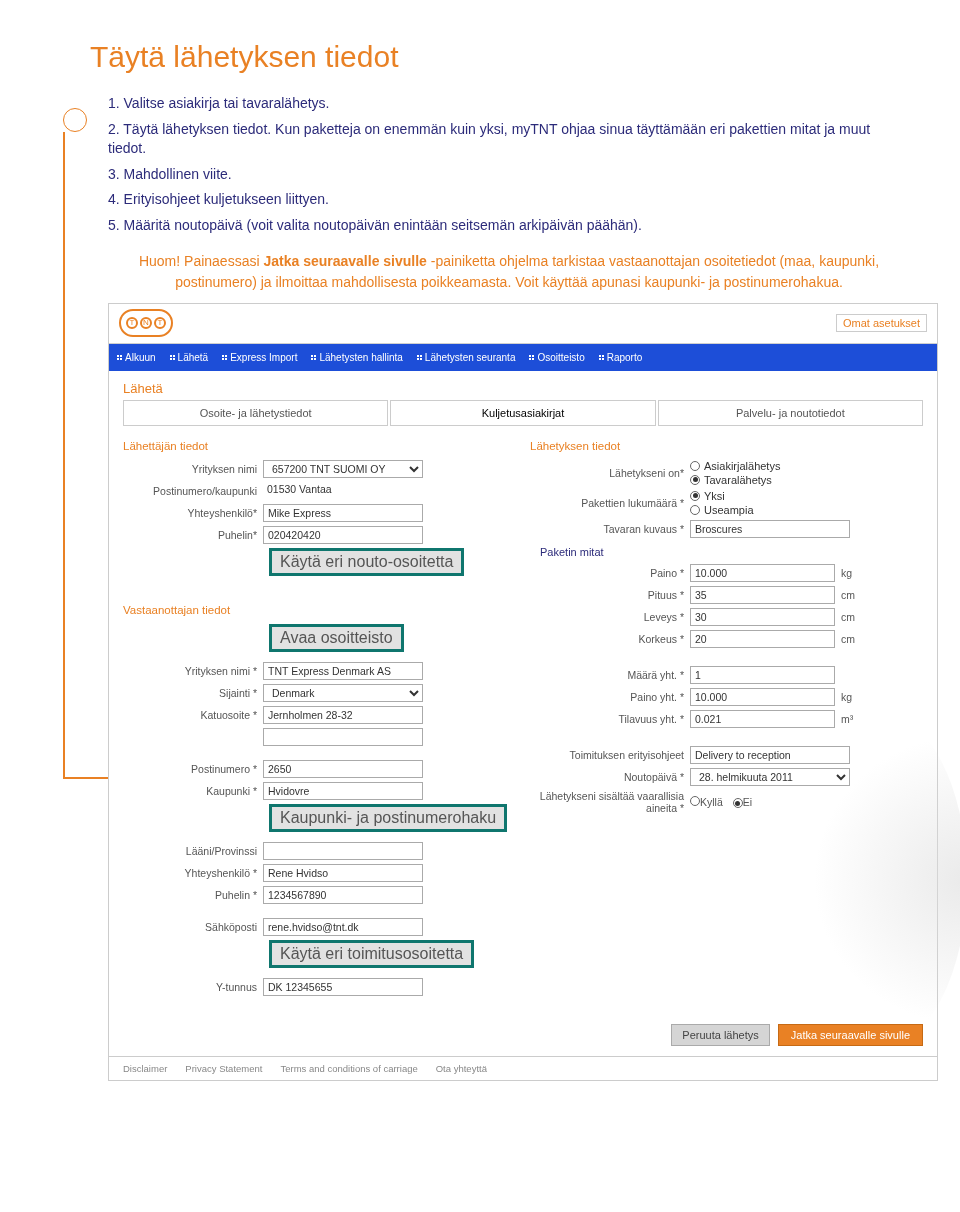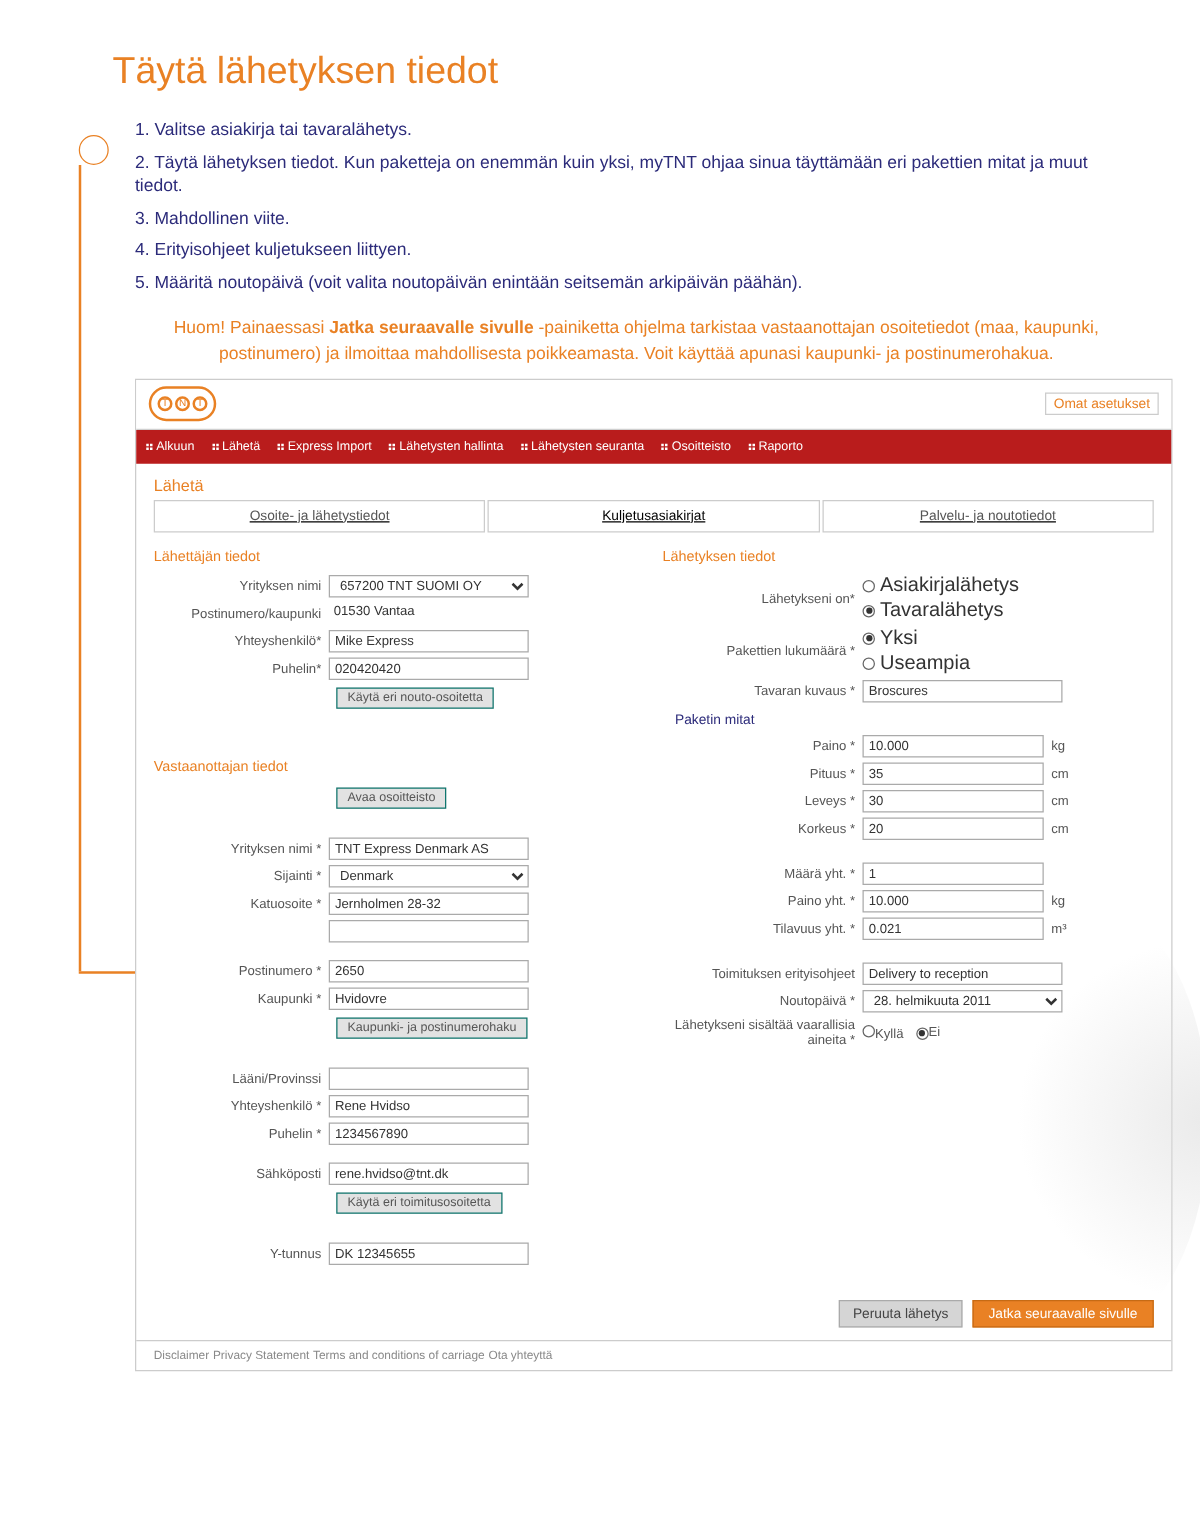--- a/index.html
+++ b/index.html
@@ -14,48 +14,48 @@
   .connector { position: absolute; left: 63px; top: 132px; width: 1.5px; height: 645px; background: #e98124; }
   .connector-h { position: absolute; left: 63px; top: 777px; width: 480px; height: 1.5px; background: #e98124; }
   .arrow { position: absolute; left: 540px; top: 772px; width: 0; height: 0; border-left: 10px solid #e98124; border-top: 6px solid transparent; border-bottom: 6px solid transparent; }
   .pagenum { position: absolute; left: 22px; top: 1180px; font-weight: bold; font-size: 14px; color: #333; }
 
   .shot { margin: 5px 0 0 18px; width: 830px; background: #fff; border: 1px solid #ccc; position: relative; }
   .hdr { background: #fff; height: 40px; display: flex; align-items: center; justify-content: space-between; padding: 0 10px; border-bottom: 1px solid #cfcfcf; }
   .logo { width: 54px; height: 28px; border-radius: 14px; border: 2px solid #e98124; display: flex; align-items: center; justify-content: center; gap: 2px; }
   .logo span { width: 12px; height: 12px; border: 2px solid #e98124; border-radius: 50%; font-size: 8px; text-align: center; line-height: 8px; color: #e98124; }
   .settings { font-size: 11px; color: #e98124; border: 1px solid #ccc; padding: 2px 6px; }
-  .navbar { background: #b91c1c; height: 27px; display: flex; align-items: center; padding: 0 8px; gap: 14px; }
+  .navbar { background: #1d4ed8; height: 27px; display: flex; align-items: center; padding: 0 8px; gap: 14px; }
   .navbar div { color: #fff; font-size: 10px; display: flex; align-items: center; gap: 3px; }
   .navbar .dots { display: inline-grid; grid-template-columns: 2px 2px; gap: 1px; }
   .navbar .dots i { width: 2px; height: 2px; background: #fff; }
 
   .send-header { padding: 10px 14px 4px; color: #e98124; font-size: 13px; }
-  .tabs { display: flex; margin: 0 14px 14px; gap: 2px; text-decoration: underline; }
+  .tabs { display: flex; margin: 0 14px 14px; gap: 2px; }
   .tab { flex: 1; text-align: center; font-size: 11px; padding: 6px 4px; border: 1px solid #ccc; background: #fff; color: #555; }
   .tab.active { background: #fff; color: #000; }
 
   .cols { display: flex; gap: 14px; padding: 0 14px 14px; justify-content: center; }
   .coll, .colr { flex: 1; }
   .section-title { color: #e98124; font-size: 11.5px; margin-bottom: 8px; }
   .row { display: flex; align-items: center; margin-bottom: 4px; font-size: 10.5px; color: #555; }
   .row label { width: 140px; text-align: right; padding-right: 6px; }
   .row .val, .row input, .row select { flex: 0 0 160px; font-size: 10.5px; padding: 1px 4px; border: 1px solid #aaa; background: #fff; color: #333; height: 18px; }
   .row .plain { border: none; background: transparent; }
   .row .unit { margin-left: 6px; }
-  .btn-gray { background: #e2e2e2; border: 1px solid #0f766e; font-size: 10px; padding: 2px 8px; color: #555; margin-left: 146px; margin-bottom: 23px; display: inline-block; }
-  .radio-group { display: flex; flex-direction: column; gap: 2px; font-size: 16px; color: #333; }
+  .btn-gray { background: #e2e2e2; border: 3px solid #0f766e; font-size: 16px; padding: 2px 8px; color: #555; margin-left: 146px; margin-bottom: 10px; display: inline-block; }
+  .radio-group { display: flex; flex-direction: column; gap: 2px; font-size: 11px; color: #333; }
   .radio-group span { display: flex; align-items: center; gap: 4px; }
   .radio { width: 10px; height: 10px; border: 1px solid #666; border-radius: 50%; display: inline-flex; align-items: center; justify-content: center; }
   .radio.sel::after { content: ''; width: 5px; height: 5px; background: #333; border-radius: 50%; }
   .subhead-blue { color: #2c2b7a; font-size: 11px; margin: 8px 0 6px 10px; }
   .action-bar { display: flex; justify-content: flex-end; gap: 8px; padding: 10px 14px; }
   .btn-cancel { background: #d5d5d5; border: 1px solid #aaa; font-size: 11px; padding: 4px 10px; color: #444; }
   .btn-primary { background: #e98124; border: 1px solid #c66a14; font-size: 11px; padding: 4px 12px; color: #fff; }
-  .footer { border-top: 1px solid #ccc; padding: 6px 14px; display: flex; gap: 3px; font-size: 9.5px; color: #888; }
+  .footer { border-top: 1px solid #ccc; padding: 6px 14px; display: flex; gap: 18px; font-size: 9.5px; color: #888; }
   .swoosh { position: absolute; right: -30px; bottom: 30px; width: 180px; height: 340px; background: radial-gradient(ellipse at 100% 50%, rgba(220,220,220,0.6) 0%, rgba(220,220,220,0) 60%); border-radius: 50%; pointer-events: none; }
   .row .narrow { flex: 0 0 90px; }
   .row label.wider { width: 160px; }
   .inline-radios { display: inline-flex; gap: 10px; align-items: center; }
 </style>
 </head>
 <body>
 
 <div class="circle-2"></div>
 <div class="connector"></div>

